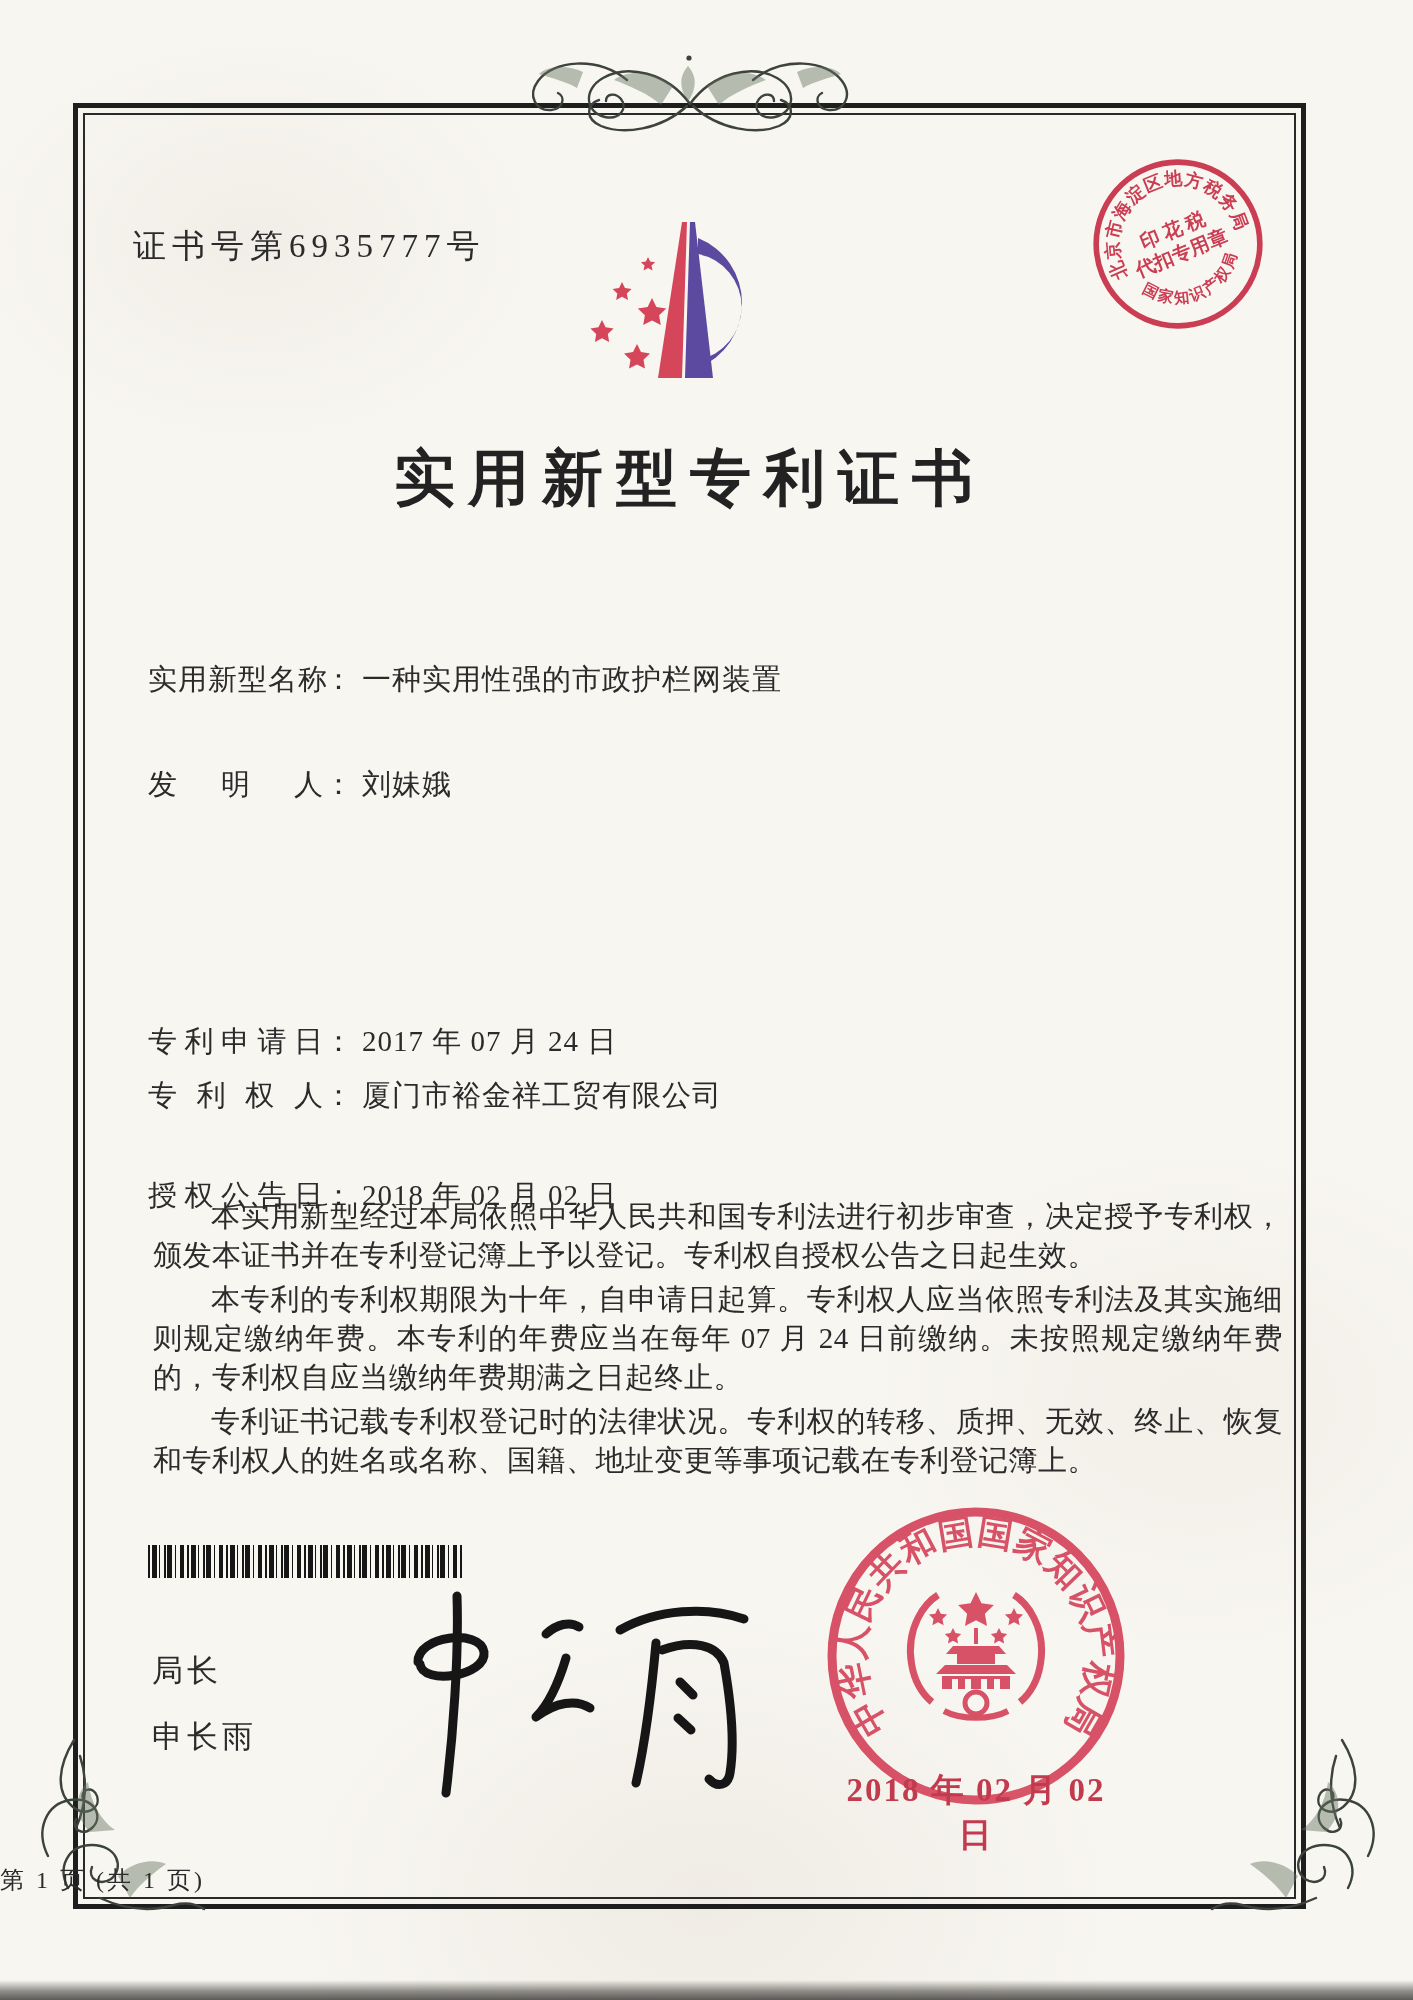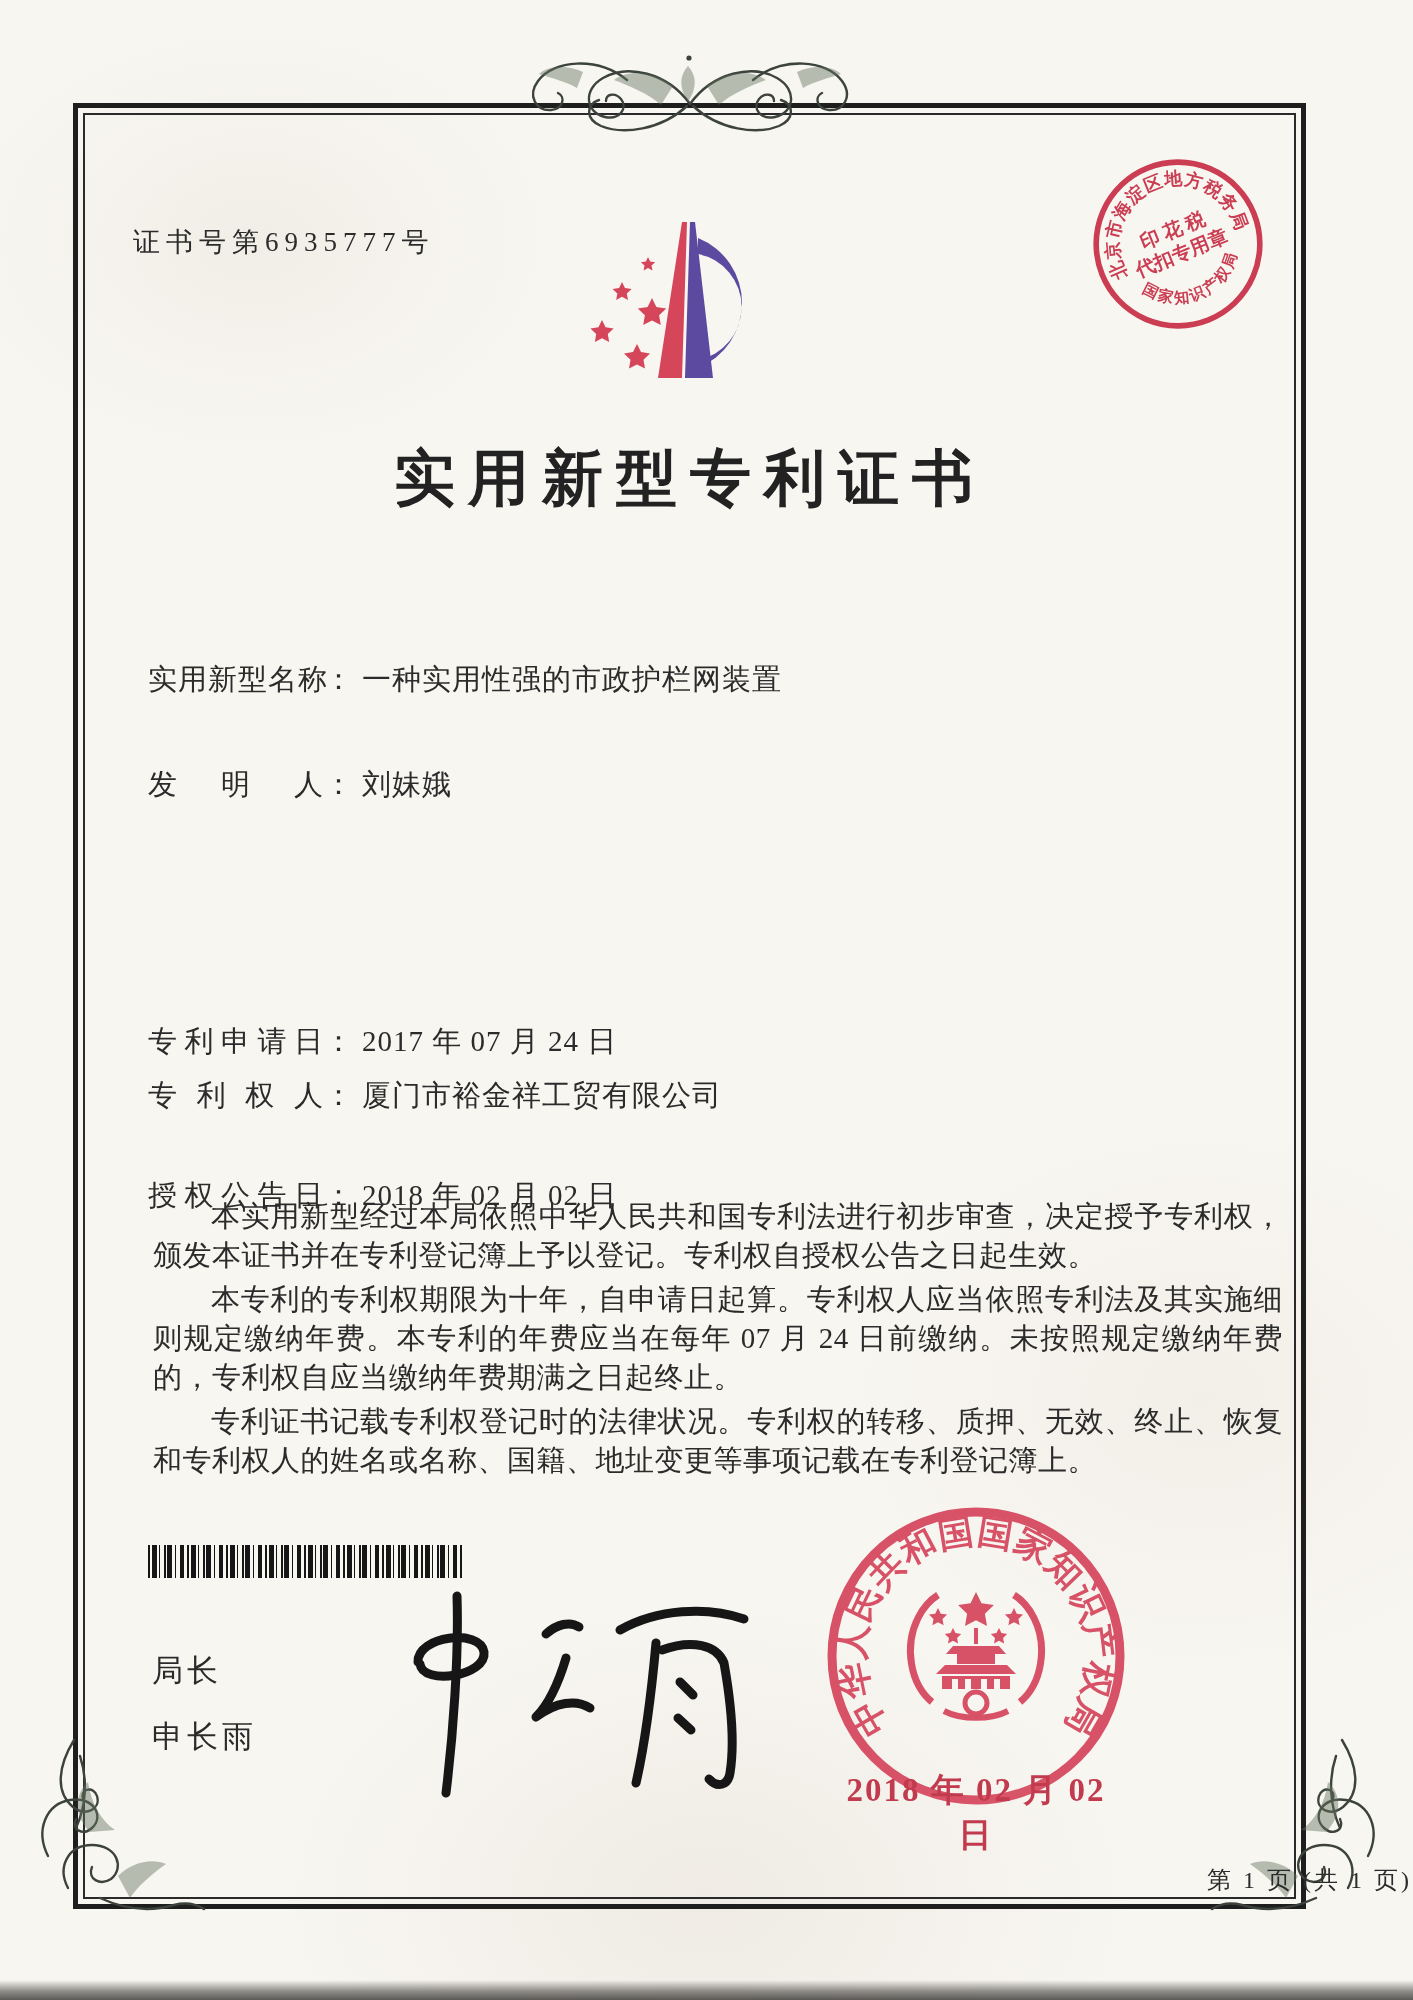--- a/index.html
+++ b/index.html
@@ -25,21 +25,21 @@
   .frame-inner{
     position:absolute;inset:5px;border:2px solid #2a2a2a;
   }
   svg{display:block;}
   .ornament{position:absolute;}
   .ornament path{fill:none;stroke:#3c423c;stroke-width:2.4;stroke-linecap:round;}
   .ornament .leaf{fill:#66735f;opacity:.45;stroke:none;}
   
   .cert-number{
     position:absolute;left:133px;top:224px;
-    font-size:27px;letter-spacing:6px;
+    font-size:33px;letter-spacing:6px;
   }
   .logo{position:absolute;left:578px;top:210px;}
   .tax-stamp{
     position:absolute;left:1088px;top:154px;width:180px;height:180px;
     transform:rotate(-22deg);opacity:.93;
   }
   .title{
     position:absolute;left:0;top:438px;width:1380px;text-align:center;
     font-size:61px;font-weight:bold;letter-spacing:13px;color:#222;
   }
@@ -74,22 +74,22 @@
   .signer-title{position:absolute;left:152px;top:1650px;font-size:31px;letter-spacing:4px;}
   .signer-name{position:absolute;left:152px;top:1716px;font-size:31px;letter-spacing:4px;text-align:center;}
   .signature{position:absolute;left:360px;top:1586px;}
   .signature path{fill:none;stroke:#161616;stroke-width:9;stroke-linecap:round;stroke-linejoin:round;}
   .seal{position:absolute;left:826px;top:1506px;}
   .seal-date{
     position:absolute;left:830px;top:1768px;width:292px;text-align:center;
     font-size:33px;font-weight:bold;color:#c23а4e;color:#c23a4e;letter-spacing:2px;
   }
   .footer{
-    position:absolute;left:0;top:1864px;width:1380px;text-align:right;
-    font-size:24px;letter-spacing:3px;padding-left:32px;
+    position:absolute;left:0;top:1864px;width:1380px;text-align:left;
+    font-size:24px;letter-spacing:3px;
   }
   .scan-shadow{
     position:absolute;left:0;bottom:0;width:100%;height:20px;
     background:linear-gradient(rgba(0,0,0,0), rgba(60,58,55,.55) 55%, rgba(40,38,36,.75));
   }
   .stamp-text{font-family:"Liberation Serif","DejaVu Serif",serif;fill:#c73046;font-weight:bold;}
   .seal-text{font-family:"Liberation Serif","DejaVu Serif",serif;fill:#d5455b;font-weight:bold;}
 </style>
 </head>
 <body>

